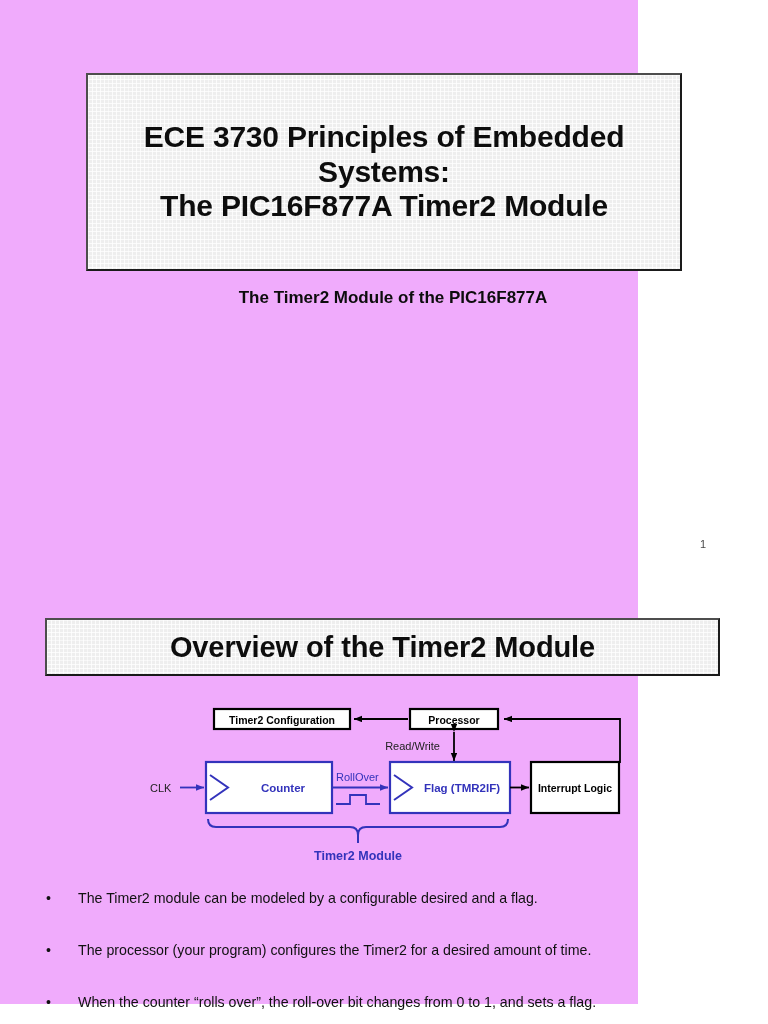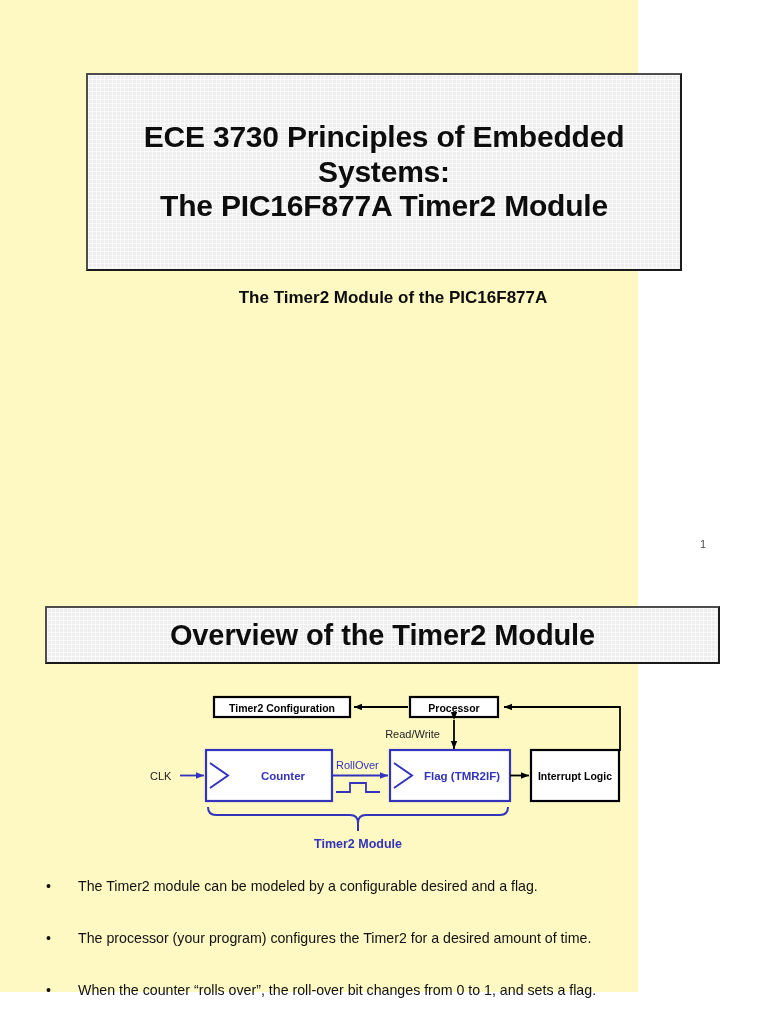--- a/index.html
+++ b/index.html
@@ -13,24 +13,24 @@
     font-family: "Liberation Sans", sans-serif;
     color: #000000;
     overflow: hidden;
     position: relative;
   }
 
   .page {
     position: absolute;
     left: 0;
     width: 638px;
-    background: #fef9c3;
+    background: #f0abfc;
   }
   #slide-1 { top: 0; height: 600px; }
-  #slide-2 { top: 568px; height: 424px; }
+  #slide-2 { top: 580px; height: 424px; }
 
   
   .titlebox {
     position: absolute;
     box-sizing: border-box;
     background-color: #eeeeee;
     background-image:
       linear-gradient(to right, rgba(255,255,255,0.75) 1px, transparent 1px),
       linear-gradient(to bottom, rgba(255,255,255,0.75) 1px, transparent 1px),
       linear-gradient(to right, rgba(160,160,160,0.20) 1px, transparent 1px),

